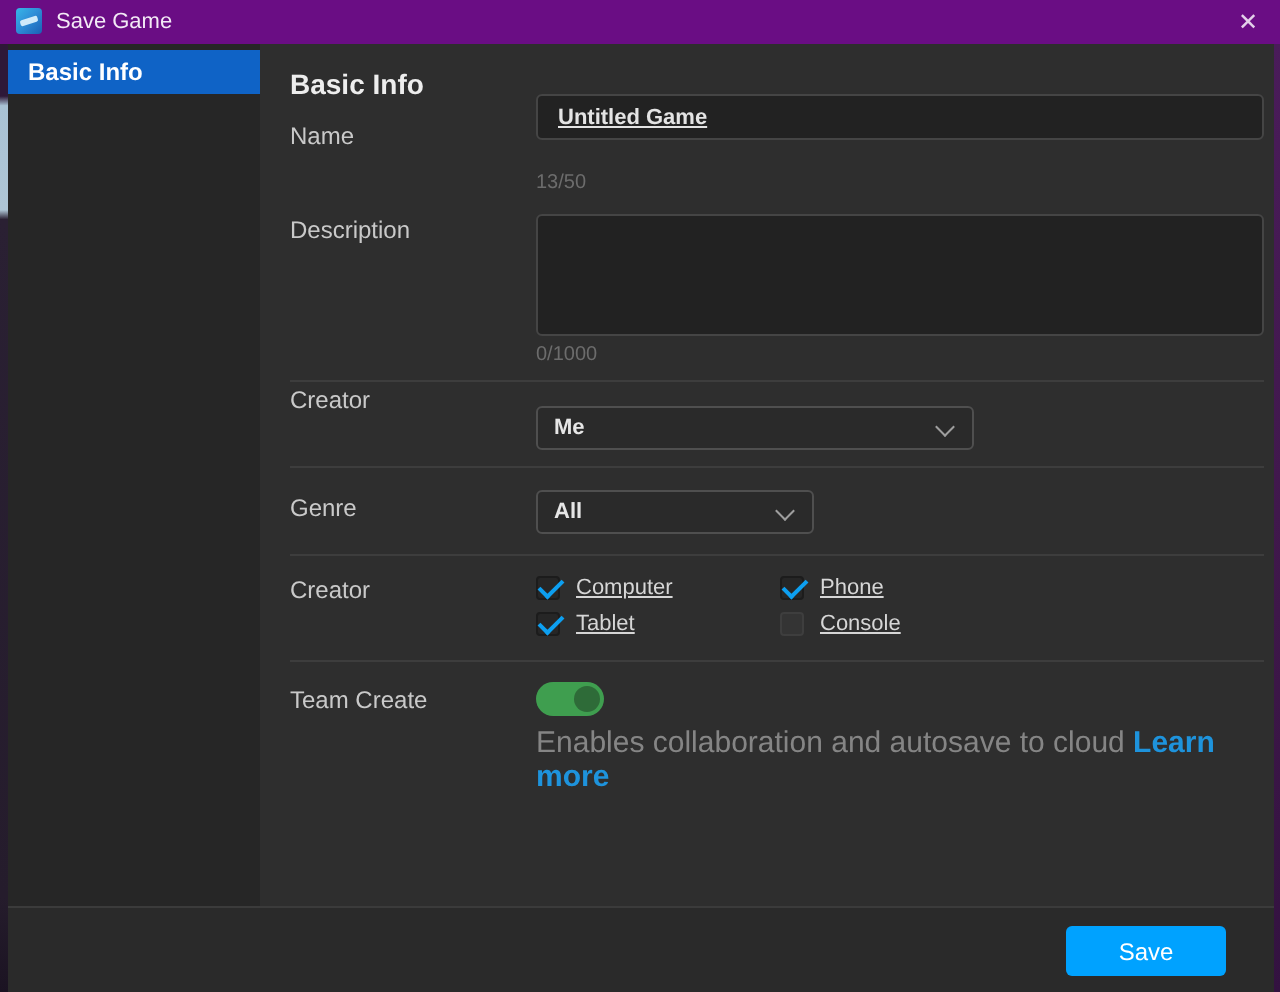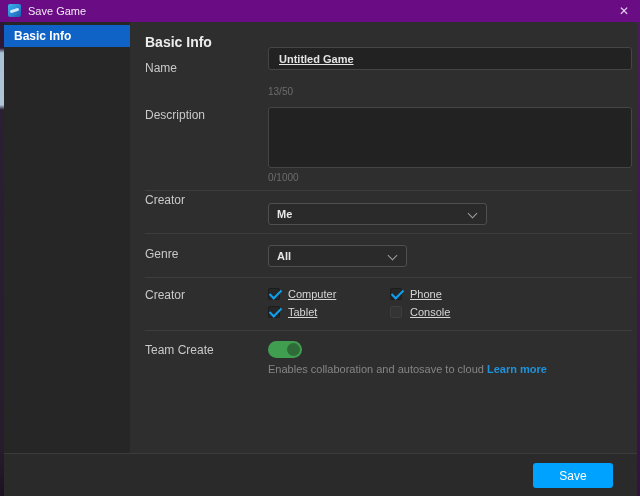--- a/index.html
+++ b/index.html
@@ -58,21 +58,21 @@
   .checkbox.checked .box::after{content:"";position:absolute;left:3px;top:-2px;width:5px;height:10px;
     border-right:2px solid var(--check-blue);border-bottom:2px solid var(--check-blue);transform:rotate(45deg);}
   .checkbox .cb-label{font-size:11px;color:#D6D6D6;text-decoration:underline;}
 
   
   .toggle{position:absolute;left:138px;top:319px;width:34px;height:17px;border-radius:9px;background:#555;cursor:default;}
   .toggle.on{background:var(--toggle-green);}
   .toggle .knob{position:absolute;top:2px;left:2px;width:13px;height:13px;border-radius:50%;background:#2B2B2B;}
   .toggle.on .knob{left:auto;right:2px;background:var(--toggle-knob);}
 
-  .subtext{position:absolute;left:138px;top:341px;font-size:11px;color:#858585;}
+  .subtext{position:absolute;left:138px;top:341px;font-size:15px;color:#858585;}
   .subtext a{color:var(--link-blue);font-weight:600;text-decoration:none;cursor:pointer;}
 
   
   .footer{position:absolute;left:4px;top:453px;width:633px;height:43px;background:#2A2A2A;border-top:1px solid #3B3B3B;}
   .footer-link{position:absolute;left:28px;top:13px;font-size:12px;font-weight:600;color:var(--link-blue);cursor:pointer;}
   .btn{position:absolute;top:9px;height:25px;border-radius:3px;font-family:"Liberation Sans",sans-serif;font-size:12px;
     display:flex;align-items:center;justify-content:center;cursor:pointer;}
   .btn-cancel{left:433px;width:82px;background:#3B3B3B;border:1px solid #505050;color:#D0D0D0;}
   .btn-save{left:529px;width:80px;background:var(--accent-blue);border:none;color:#FFFFFF;font-weight:400;}
 </style>

